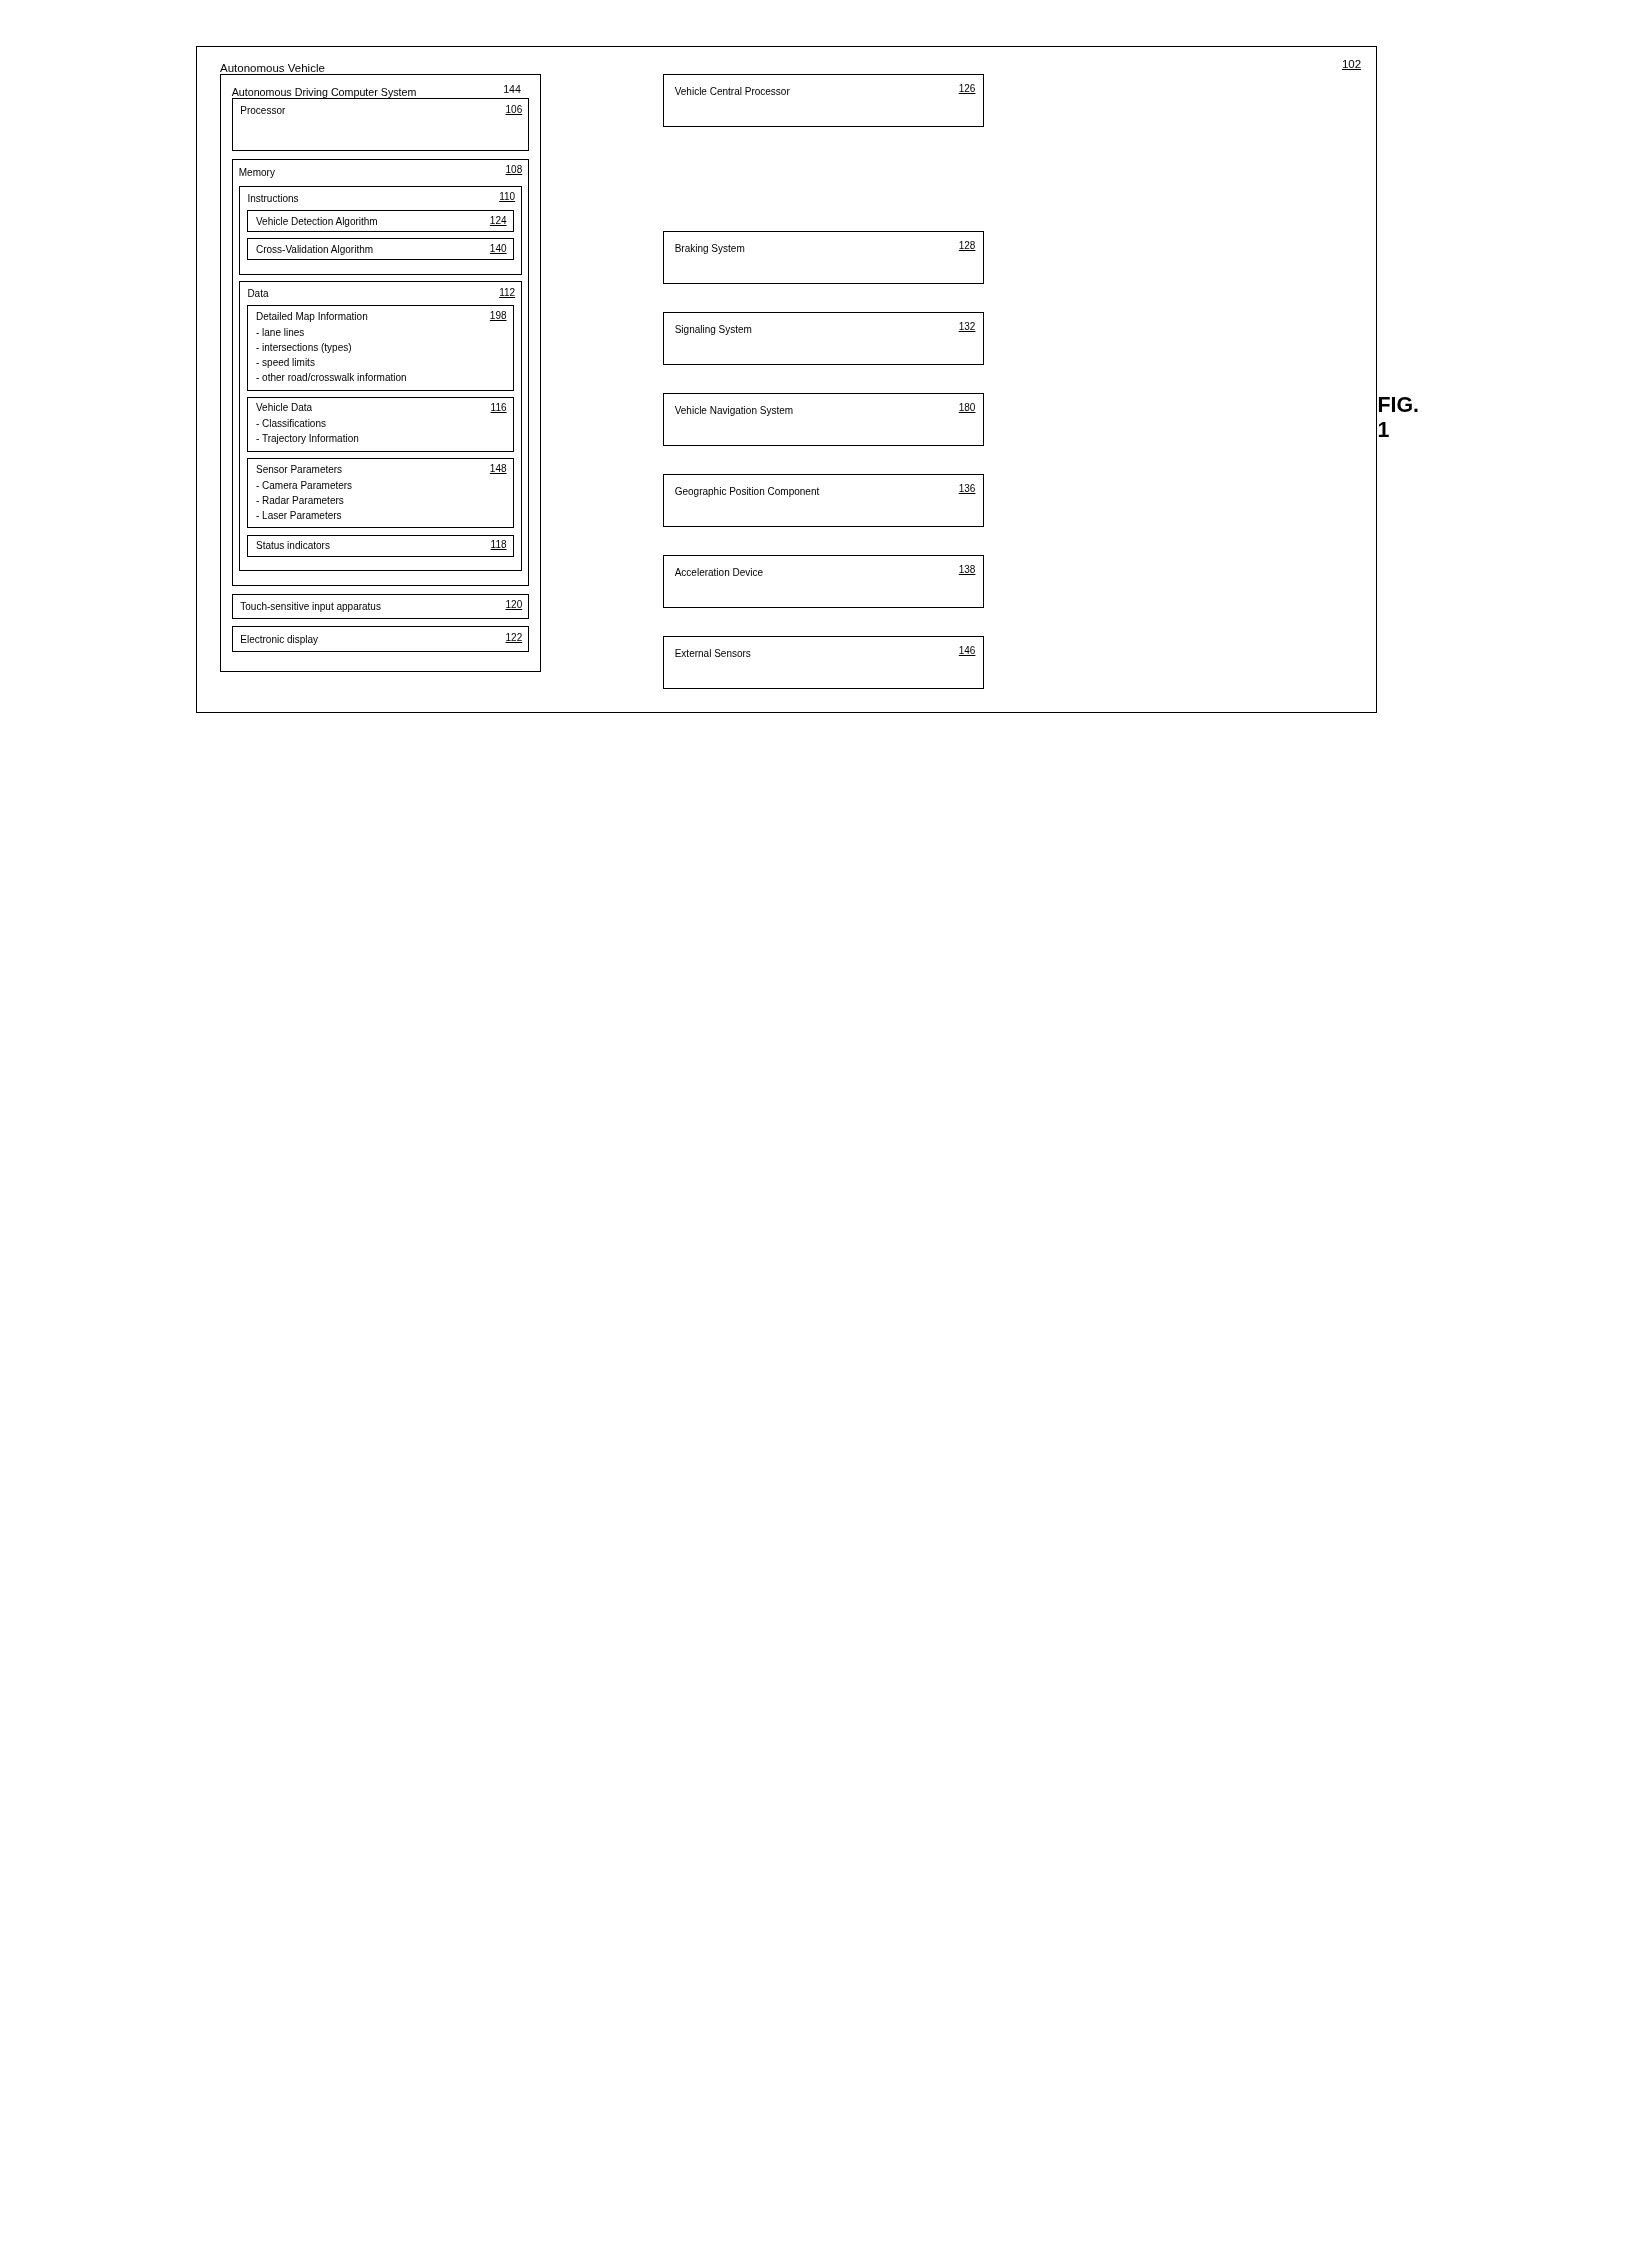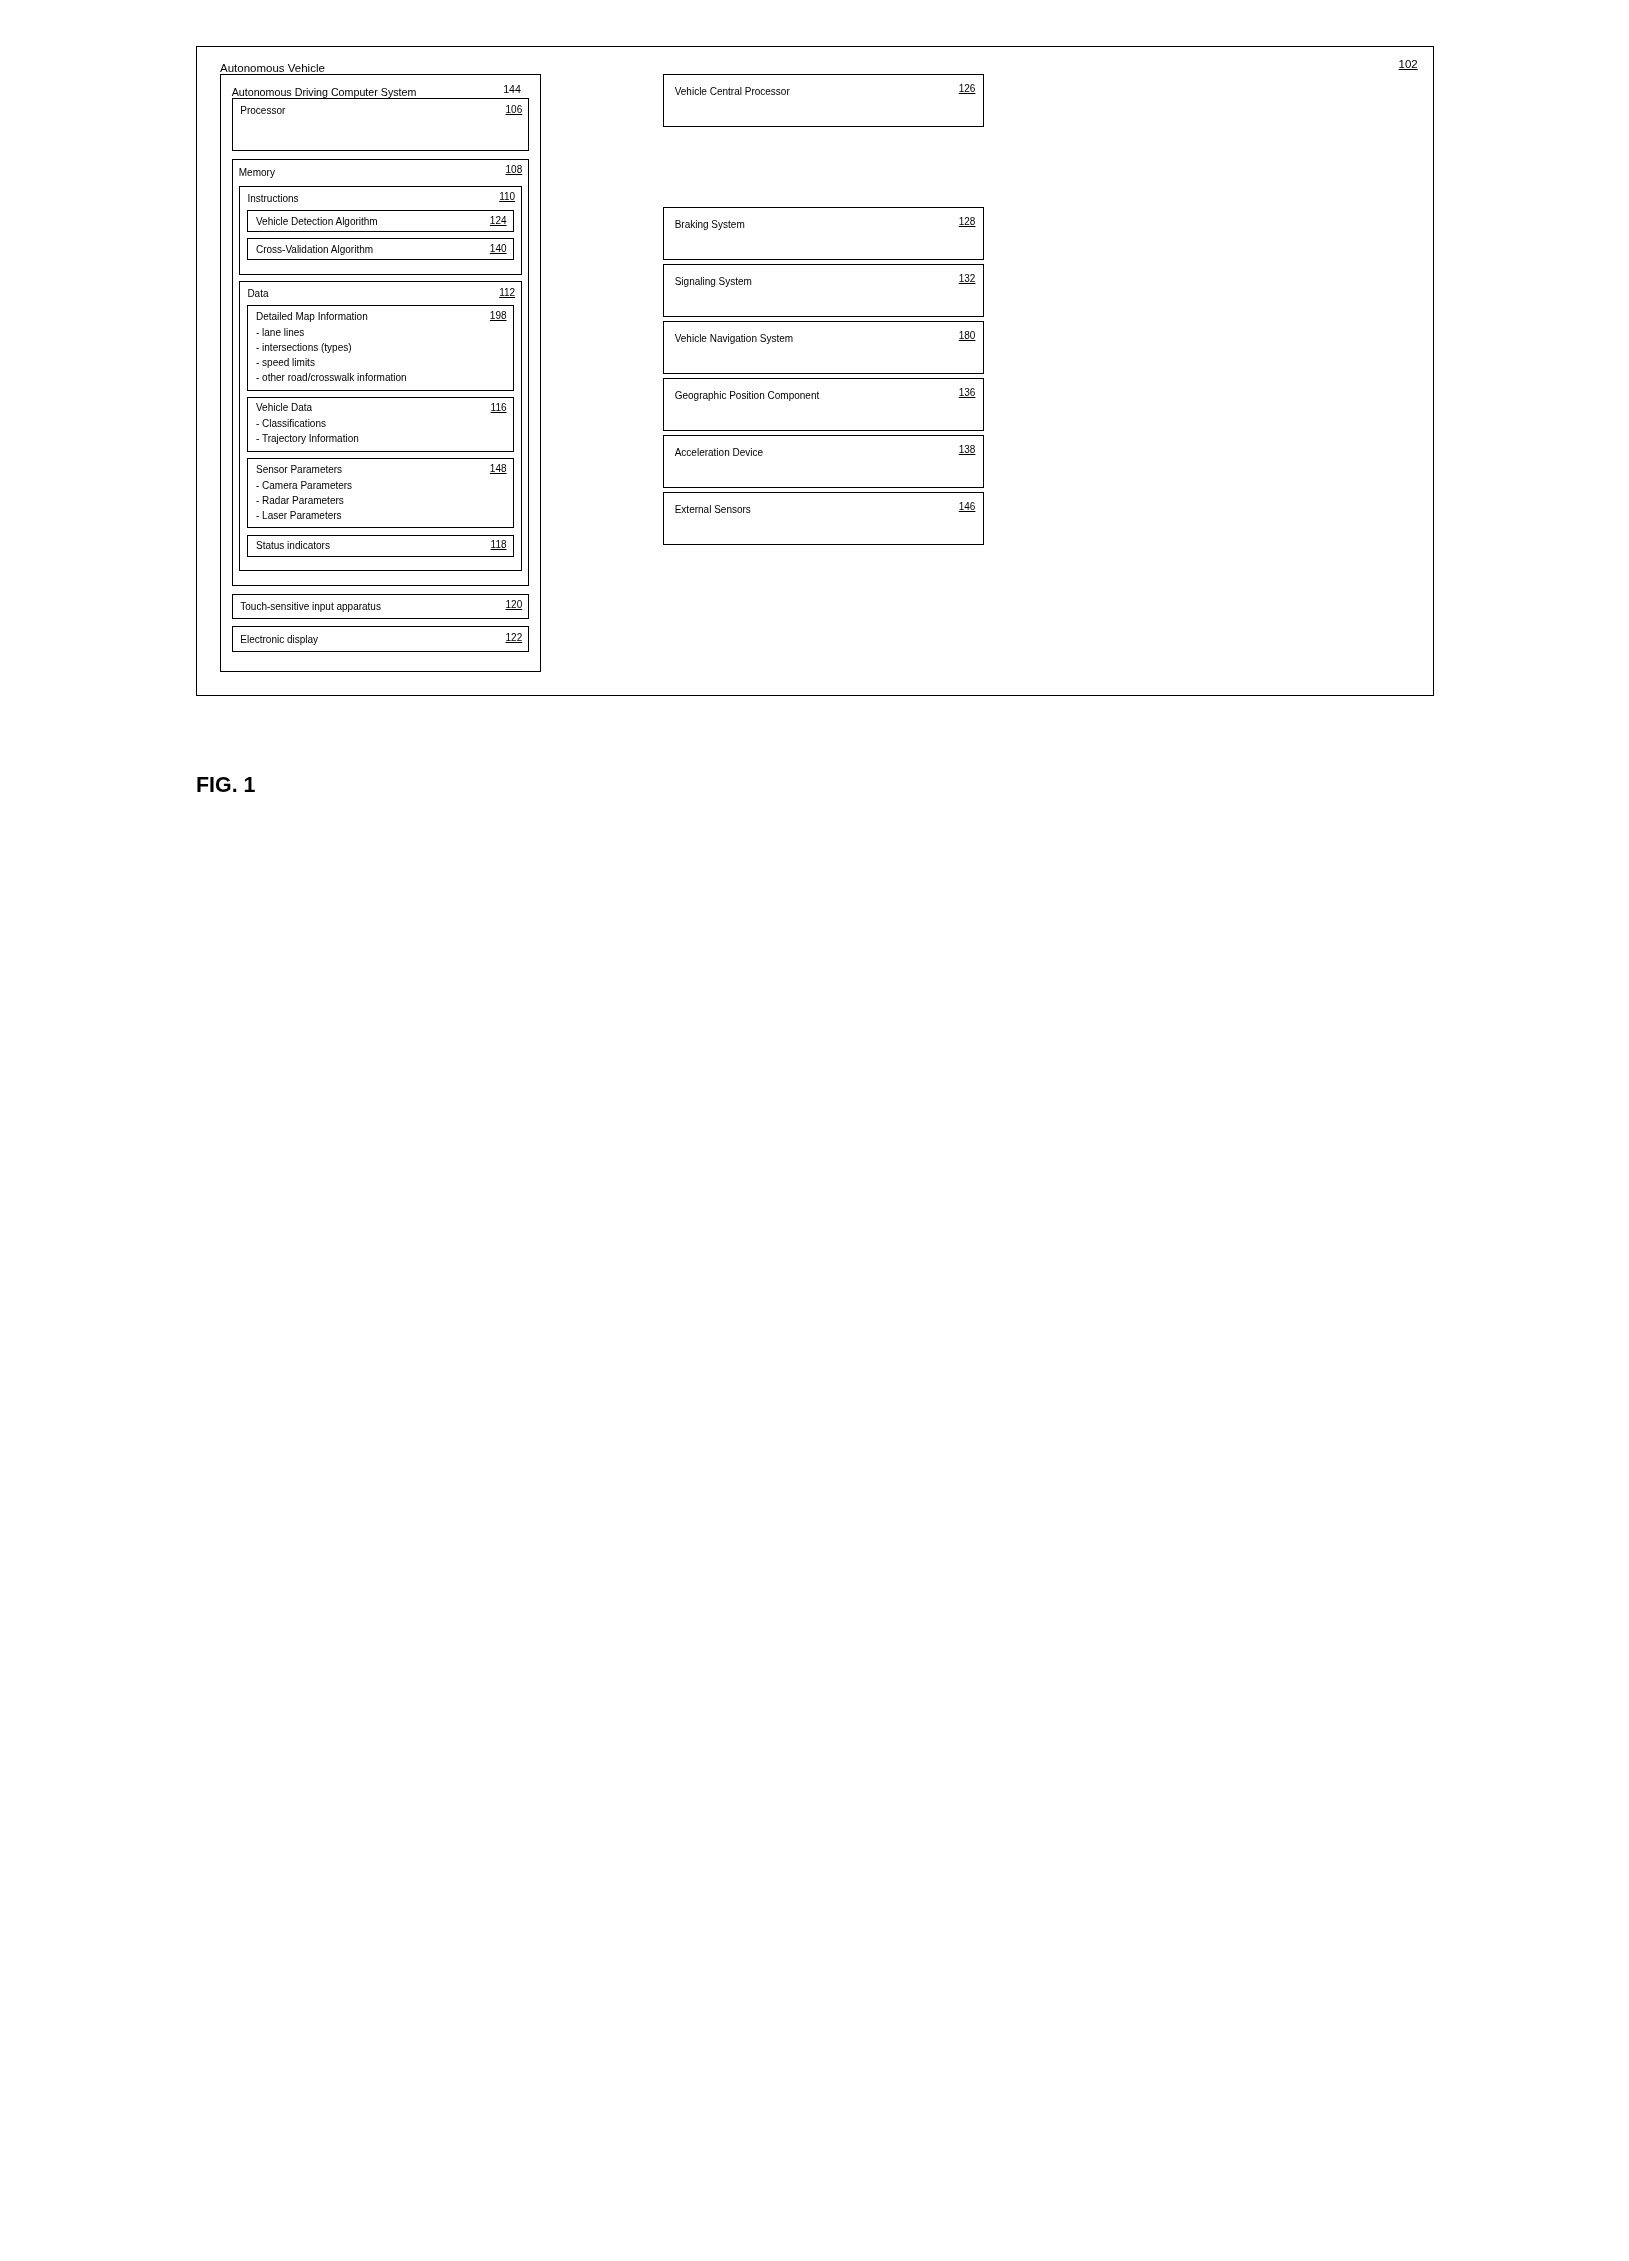--- a/index.html
+++ b/index.html
@@ -11,22 +11,22 @@
       min-height: 2261px;
       display: flex;
       flex-direction: column;
       align-items: center;
       padding: 46px 30.5px;
     }
 
     .page-container {
       width: 1238px;
       display: flex;
-      flex-direction: column;
-      align-items: flex-start;
+      flex-direction: row;
+      align-items: center;
     }
 
     .diagram-area {
       width: 100%;
       border: 1.5px solid #000;
       padding: 15.3px 23px 23px 23px;
       position: relative;
       margin-bottom: 61px;
     }
 
@@ -117,21 +117,21 @@
     }
 
     .processor-box {
       min-height: 53px;
     }
 
     
     .right-column {
       display: flex;
       flex-direction: column;
-      gap: 4px;
+      gap: 28px;
       padding-top: 0px;
       margin-left: 76px;
     }
 
     .right-box {
       border: 1.5px solid #000;
       padding: 10.7px 10.7px;
       width: 321px;
       position: relative;
       min-height: 53px;

